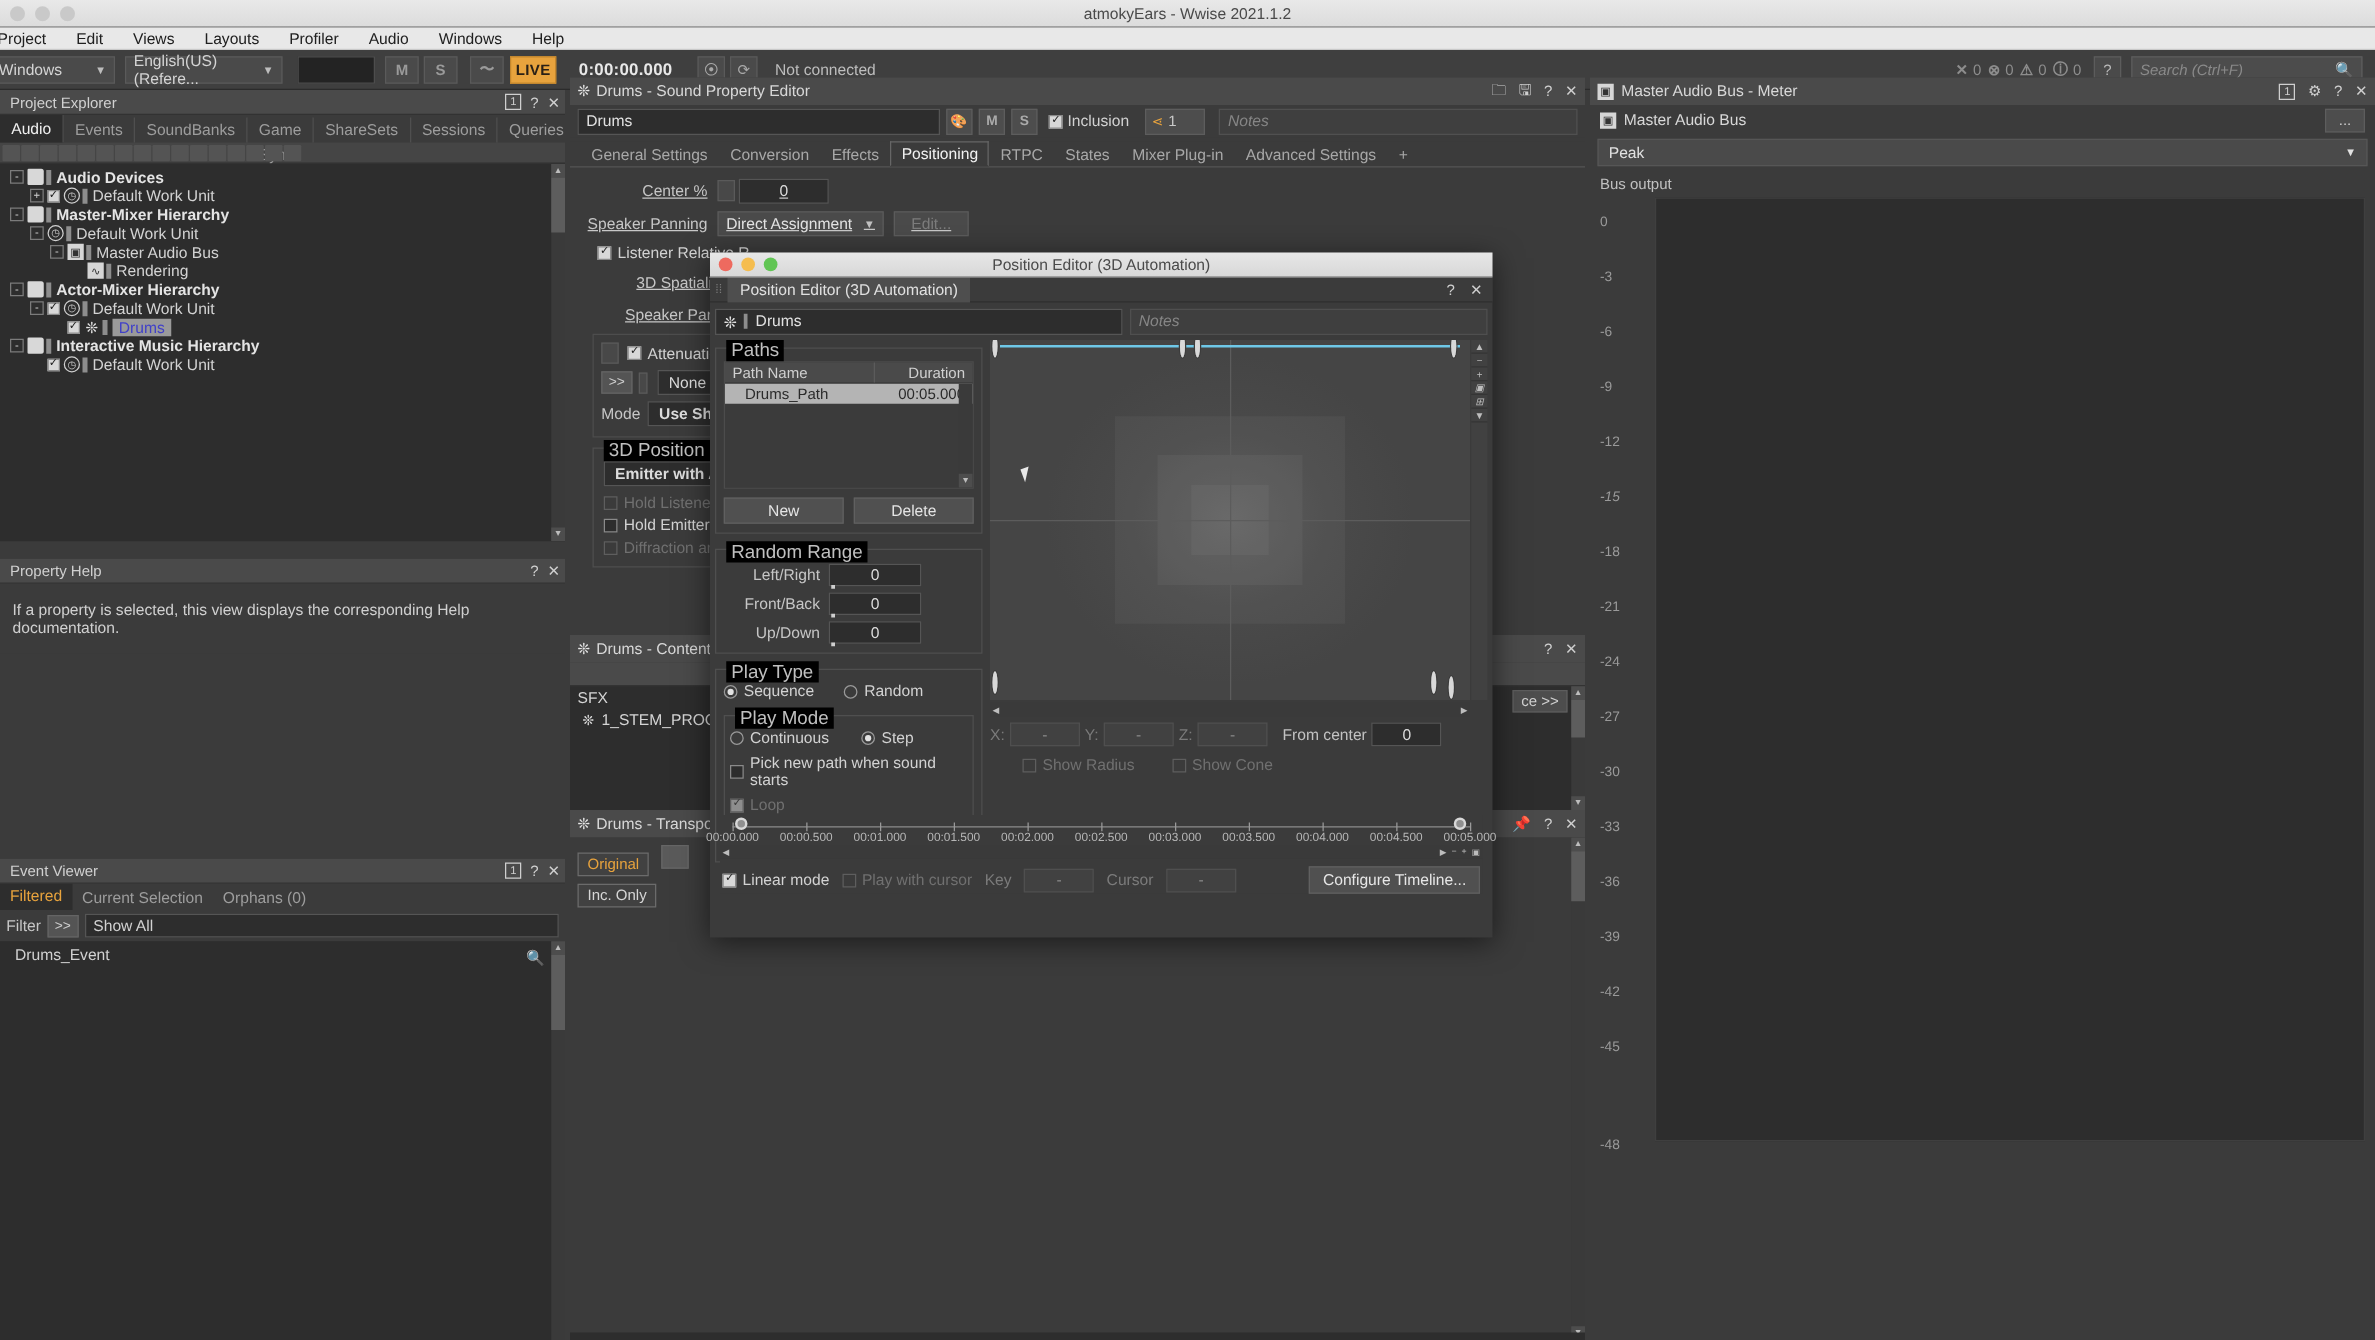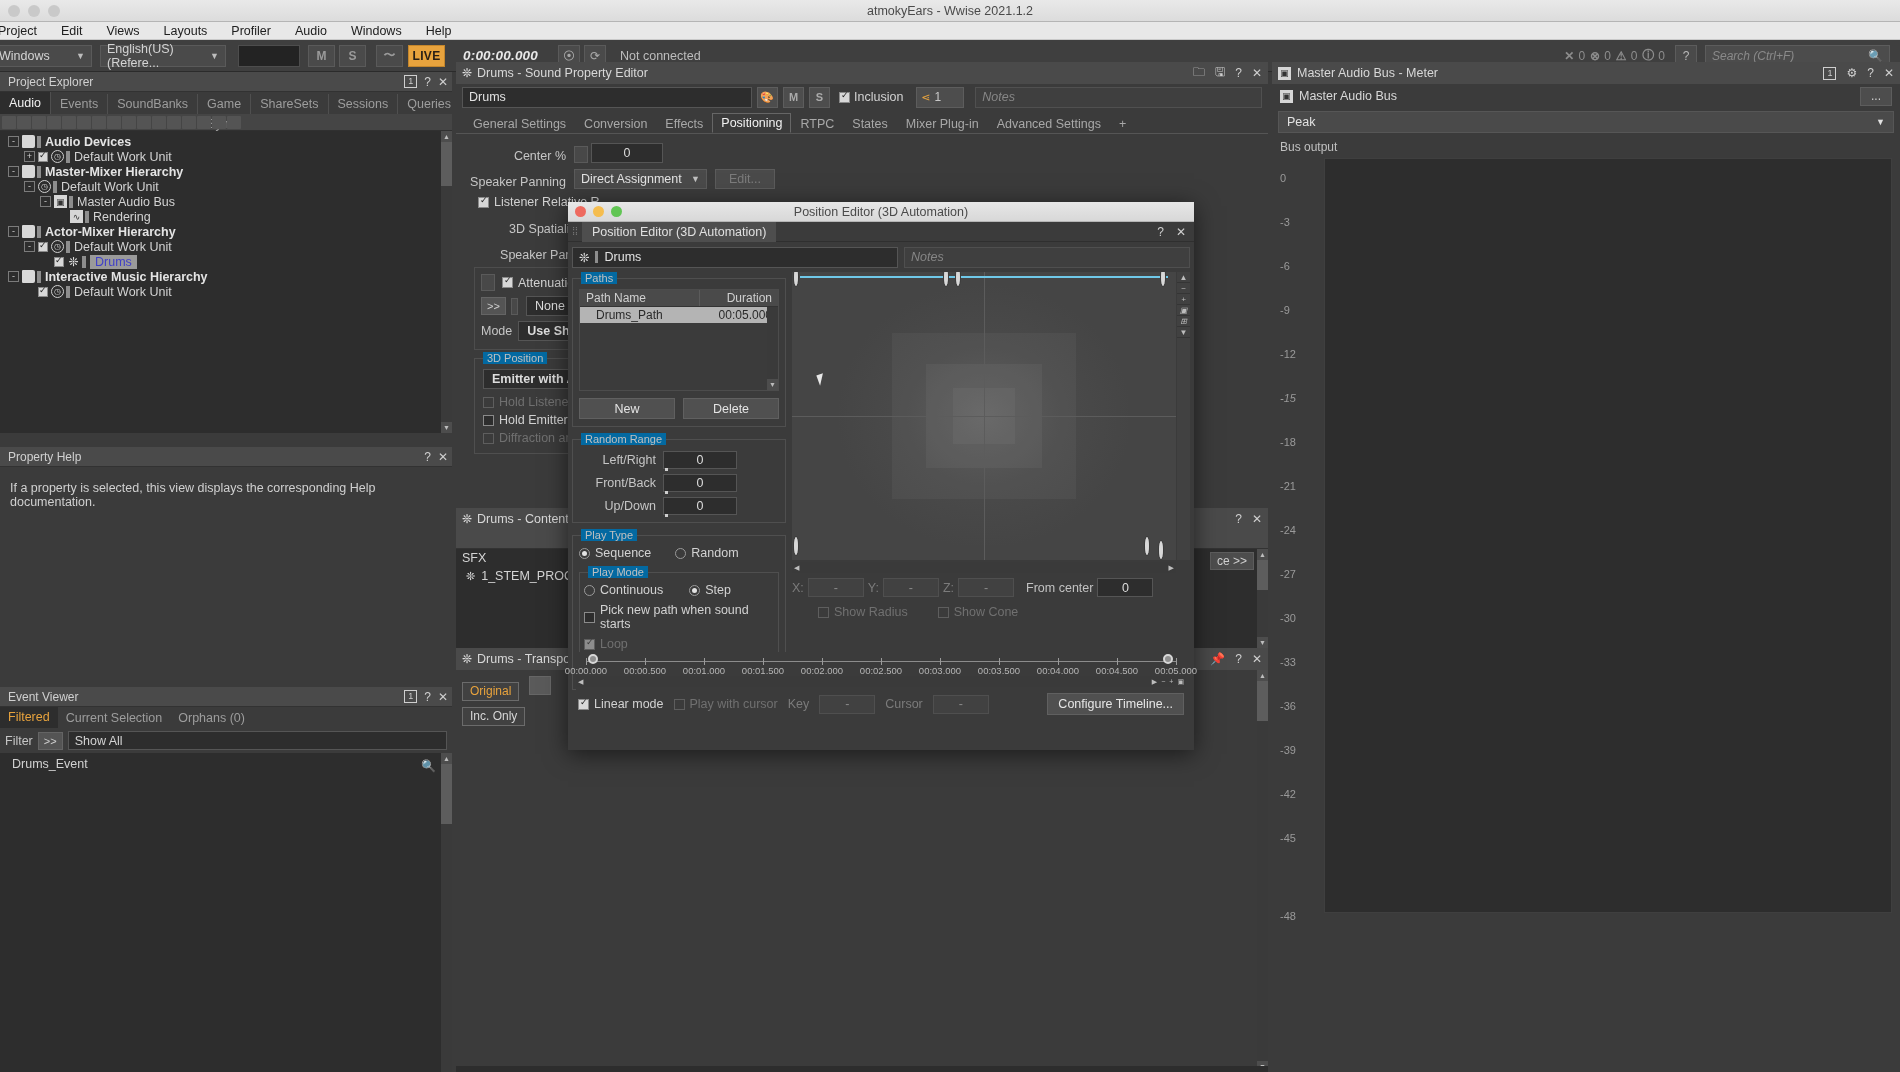--- a/index.html
+++ b/index.html
@@ -206,21 +206,21 @@
   }
   .ptab {
     padding:0 8px; height:19px; line-height:19px; color:#a8a8a8; font-size:12.5px;
     border:1px solid transparent;
   }
   .ptab.active {
     background:#3b3b3b; color:#f2f2f2; border:1px solid #666; border-bottom-color:#3b3b3b;
     height:20px; line-height:19px;
   }
   .pos-body { padding:8px 0 0 8px; position:relative; }
-  .row { display:flex; align-items:flex-end; height:21px; margin-bottom:5px; }
+  .row { display:flex; align-items:center; height:21px; margin-bottom:5px;text-decoration:underline; }
   .row .rl { text-align:right; color:#c6c6c6; font-size:12.5px; padding-right:8px; }
   .inp {
     background:#2d2d2d; border:1px solid #555; color:#dcdcdc; font-size:12.5px;
     height:20px; display:flex; align-items:center; justify-content:center;
   }
   .sel-box {
     background:#4a4a4a; border:1px solid #5b5b5b; color:#e2e2e2; font-size:12.5px;
     height:20px; display:flex; align-items:center; padding:0 6px;
   }
   .sel-box .cv { margin-left:auto; font-size:9px; color:#c0c0c0; }
@@ -230,22 +230,22 @@
   .chk.on .bx:after { content:"✓"; position:absolute; left:1px; top:-3px; font-size:9px; color:#222; }
   .chk.dim { color:#707070; }
   .chk.dim .bx { border-color:#5e5e5e; background:#3b3b3b; }
   .chk.dim.on .bx { background:#8d8d8d; }
   .chk.dim.on .bx:after { color:#3b3b3b; }
   .slider-mini { width:14px; height:17px; background:#484848; border:1px solid #5a5a5a; margin-right:3px; }
   .group {
     border:1px solid #4f4f4f; position:relative; padding:10px 8px 8px 8px; margin-top:8px;
   }
   .group > .gt {
-    position:absolute; top:-7px; left:8px; background:#0369a1; padding:0 4px;
-    color:#c0c0c0; font-size:11px;
+    position:absolute; top:-7px; left:8px; background:#000000; padding:0 4px;
+    color:#c0c0c0; font-size:15px;
   }
 
   
   #drums-contents { left:456px; top:508px; width:812px; height:140px; }
   .dc-head { height:22px; background:#4a4a4a; display:flex; align-items:center; padding:0 6px; }
   .tbl-head {
     height:19px; background:#4a4a4a; display:flex; align-items:center;
     color:#c4c4c4; font-size:12.5px; border-bottom:1px solid #333;
   }
   .dc-body { background:#2d2d2d; height:calc(100% - 41px); position:relative; }
@@ -461,21 +461,21 @@
     </div>
     <div class="combo" style="width:126px;margin-left:8px;">
       <span>English(US) (Refere...</span>
       <span class="caret">▼</span>
     </div>
     <div class="tb-black" style="margin-left:12px;"></div>
     <div class="tb-btn" style="margin-left:8px;">M</div>
     <div class="tb-btn" style="margin-left:4px;">S</div>
     <div class="tb-btn" style="margin-left:10px;">〜</div>
     <div class="tb-live" style="margin-left:5px;">LIVE</div>
-    <div class="tb-time" style="margin-left:18px;font-style:italic;">0:00:00.000</div>
+    <div class="tb-time" style="margin-left:18px;">0:00:00.000</div>
     <div class="tb-icon" style="margin-left:20px;">⦿</div>
     <div class="tb-icon" style="margin-left:4px;">⟳</div>
     <div class="tb-status" style="margin-left:14px;">Not connected</div>
     <div class="tb-counters">
       <span class="cc">
         <b>✕</b>
         <span>0</span>
       </span>
       <span class="cc">
         <b>⊗</b>

